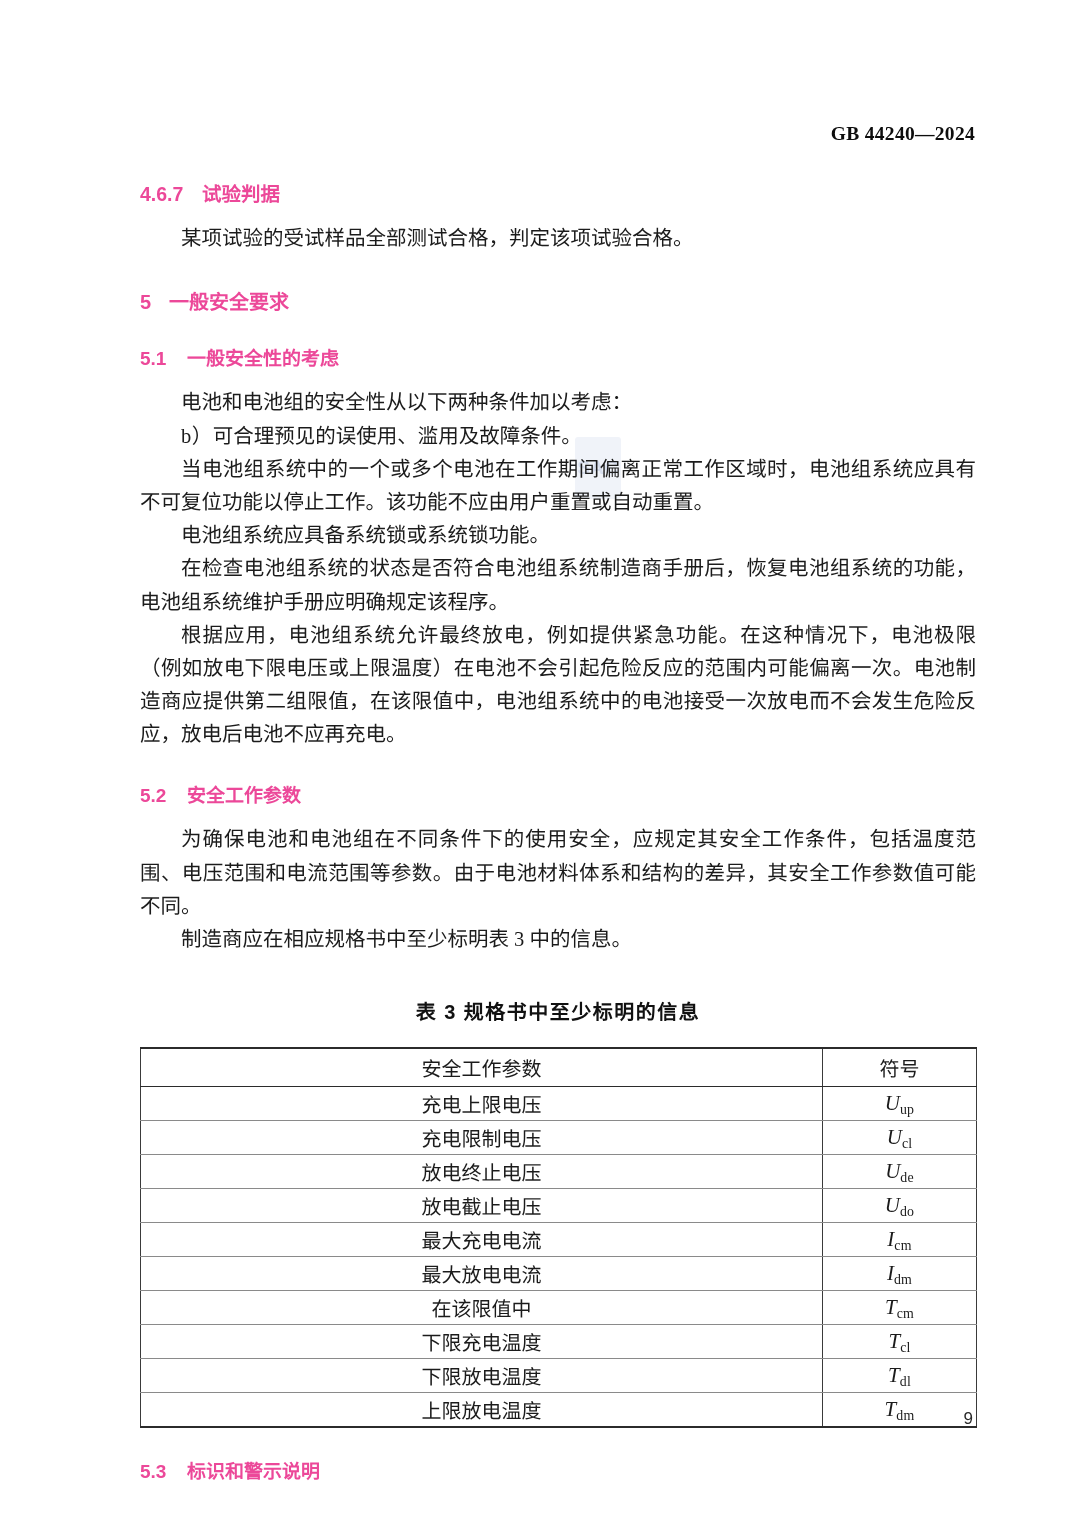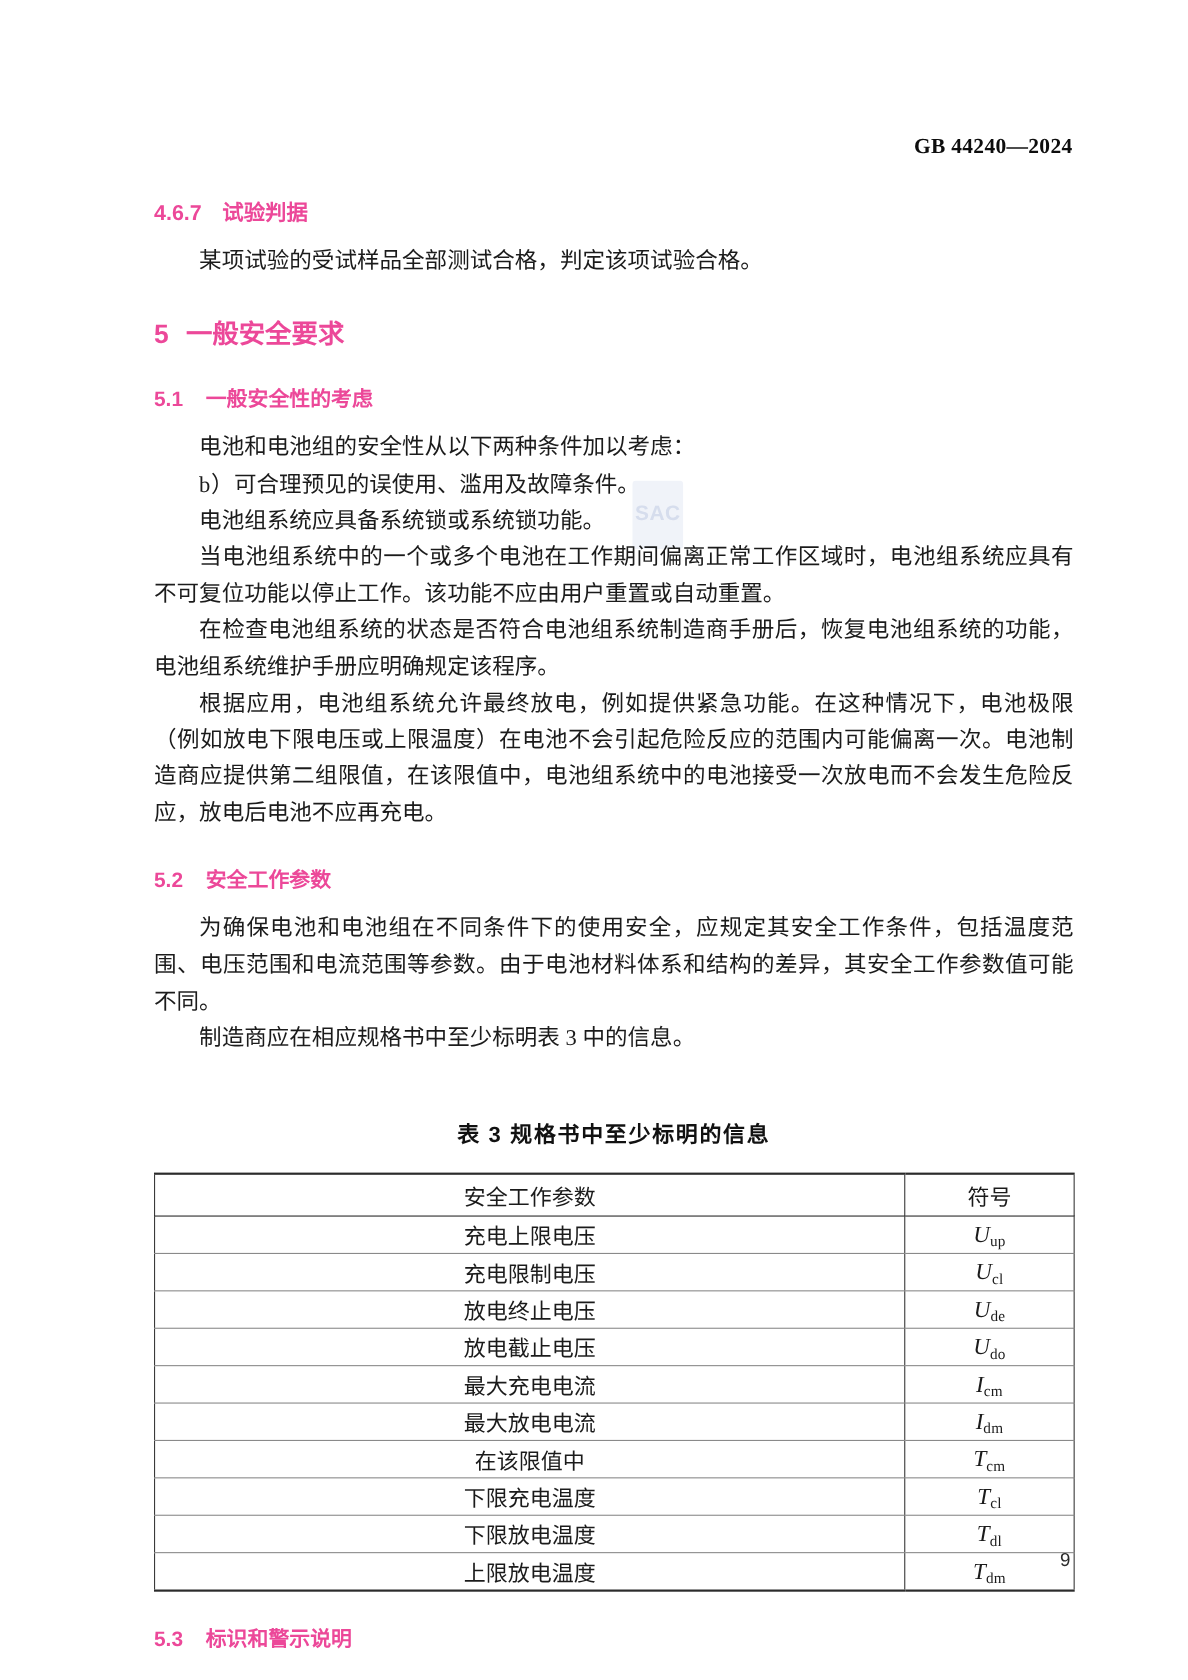--- a/index.html
+++ b/index.html
@@ -66,21 +66,21 @@
 
   .h-sans {
     font-family: "Liberation Sans", "DejaVu Sans", sans-serif;
     font-weight: bold;
     color: #ec4899;
     font-size: 19.5px;
     line-height: 1.25;
     white-space: nowrap;
   }
   .h-num { display: inline-block; }
-  .clause-l1 { font-size: 24px; margin-top: 34px; }
+  .clause-l1 { font-size: 20px; margin-top: 34px; }
   .clause-l1 .h-num { min-width: 29px; }
   .clause-l2 { font-size: 19px; margin-top: 32px; }
   .clause-l2 .h-num { min-width: 47px; }
   .clause-l3 { font-size: 19.5px; margin-top: 30px; }
   .clause-l3 .h-num { min-width: 62px; }
   .clause-first { margin-top: 0; }
 
   p.body-text {
     margin: 0;
     font-size: 20.5px;
@@ -96,21 +96,21 @@
     font-size: 20.5px;
     line-height: 1.62;
     text-indent: 2em;
     color: #1b1b1b;
   }
   p.list-item .marker { letter-spacing: 0.5px; }
   .para-block p + p { margin-top: 0; }
 
   
   .table-caption {
-    margin-top: 54px;
+    margin-top: 40px;
     text-align: center;
     font-family: "Liberation Sans", "DejaVu Sans", sans-serif;
     font-weight: bold;
     font-size: 20px;
     letter-spacing: 1.5px;
     color: #111111;
   }
   table.spec-table {
     margin-top: 22px;
     width: 836px;
@@ -188,22 +188,22 @@
     </div>
 
     <div class="h-sans clause-l2">
       <span class="h-num">5.1</span><span>一般安全性的考虑</span>
     </div>
     <div class="para-block">
       <p class="body-text first-after-head">电池和电池组的安全性从以下两种条件加以考虑：</p>
       <p class="list-item">
         <span class="marker">b）</span><span>可合理预见的误使用、滥用及故障条件。</span>
       </p>
+      <p class="body-text">当电池组系统中的一个或多个电池在工作期间偏离正常工作区域时，电池组系统应具有不可复位功能以停止工作。该功能不应由用户重置或自动重置。</p>
       <p class="body-text">电池组系统应具备系统锁或系统锁功能。</p>
-      <p class="body-text">当电池组系统中的一个或多个电池在工作期间偏离正常工作区域时，电池组系统应具有不可复位功能以停止工作。该功能不应由用户重置或自动重置。</p>
       <p class="body-text">在检查电池组系统的状态是否符合电池组系统制造商手册后，恢复电池组系统的功能，电池组系统维护手册应明确规定该程序。</p>
       <p class="body-text">根据应用，电池组系统允许最终放电，例如提供紧急功能。在这种情况下，电池极限（例如放电下限电压或上限温度）在电池不会引起危险反应的范围内可能偏离一次。电池制造商应提供第二组限值，在该限值中，电池组系统中的电池接受一次放电而不会发生危险反应，放电后电池不应再充电。</p>
     </div>
 
     <div class="h-sans clause-l2">
       <span class="h-num">5.2</span><span>安全工作参数</span>
     </div>
     <div class="para-block">
       <p class="body-text first-after-head">为确保电池和电池组在不同条件下的使用安全，应规定其安全工作条件，包括温度范围、电压范围和电流范围等参数。由于电池材料体系和结构的差异，其安全工作参数值可能不同。</p>
       <p class="body-text">制造商应在相应规格书中至少标明表 3 中的信息。</p>

